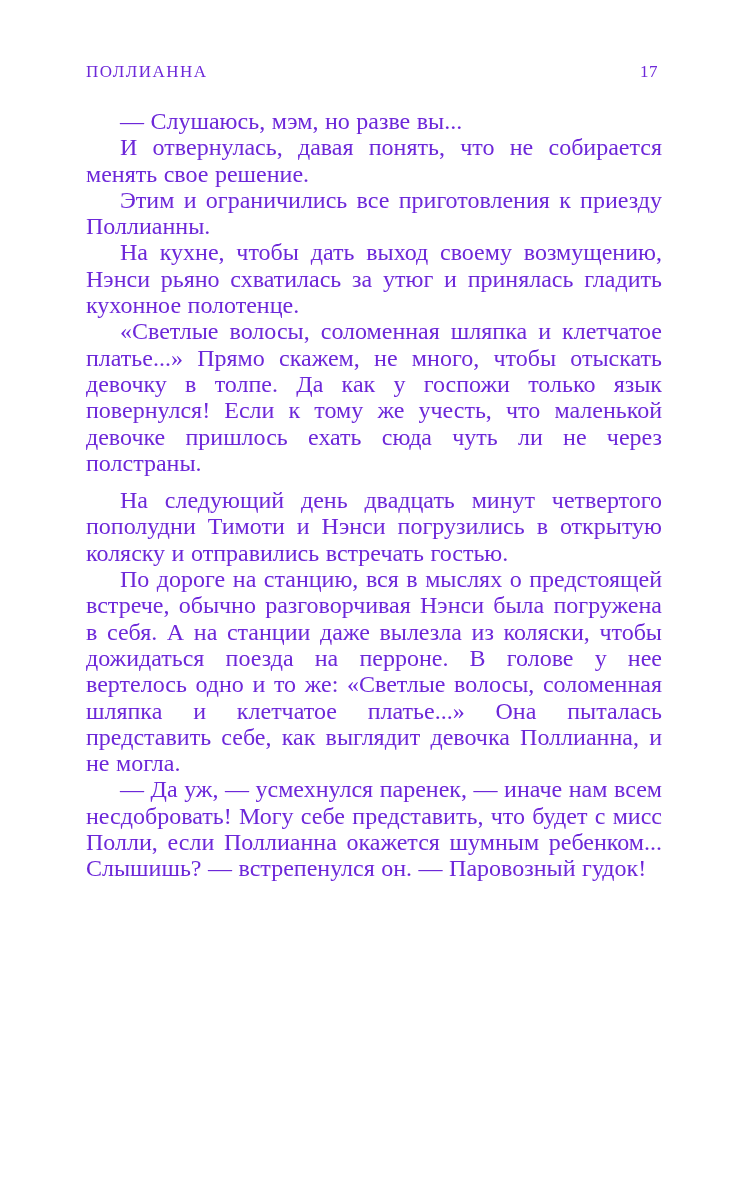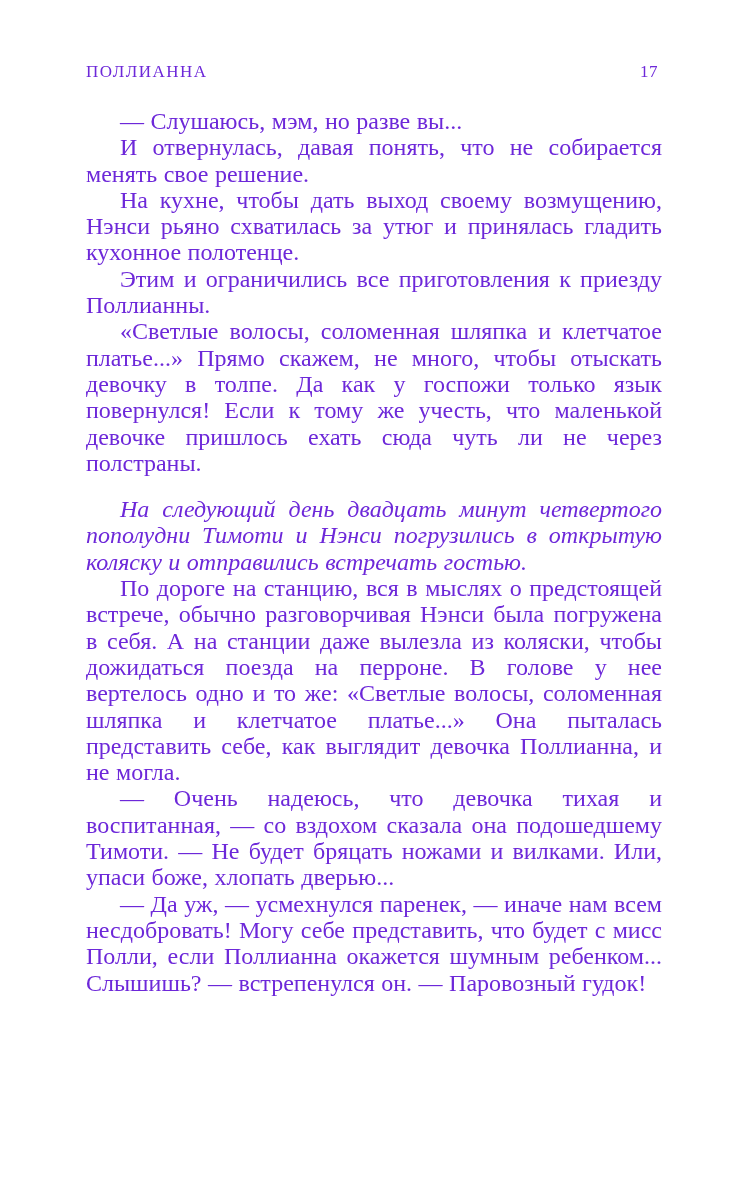--- a/index.html
+++ b/index.html
@@ -46,37 +46,35 @@
     padding: 0;
     font-size: 24px;
     line-height: 26.3px;
     text-align: justify;
     text-indent: 34px;
     hyphens: auto;
     -webkit-hyphens: auto;
     word-spacing: 0.5px;
   }
   .text-block p.section-break {
-    margin-top: 20px;
-    font-style: italic;
+    margin-top: 11px;
   }
 </style>
 </head>
 <body>
 
 <div class="book-page">
   <div class="running-head">
     <span class="head-title">ПОЛЛИАННА</span>
     <span class="page-num">17</span>
   </div>
 
   <div class="text-block">
       <p>—  Слушаюсь, мэм, но разве вы...</p>
       <p>И отвернулась, давая понять, что не собирается менять свое решение.</p>
+      <p>Этим и ограничились все приготовления к приезду Поллианны.</p>
       <p>На кухне, чтобы дать выход своему возмущению, Нэнси рьяно схватилась за утюг и принялась гладить кухонное полотенце.</p>
-      <p>Этим и ограничились все приготовления к приезду Поллианны.</p>
       <p>«Светлые волосы, соломенная шляпка и клетчатое платье...» Прямо скажем, не много, чтобы отыскать девочку в толпе. Да как у госпожи только язык повернулся! Если к тому же учесть, что маленькой девочке пришлось ехать сюда чуть ли не через полстраны.</p>
       <p class="section-break">На следующий день двадцать минут четвертого пополудни Тимоти и Нэнси погрузились в открытую коляску и отправились встречать гостью.</p>
       <p>По дороге на станцию, вся в мыслях о предстоящей встрече, обычно разговорчивая Нэнси была погружена в себя. А на станции даже вылезла из коляски, чтобы дожидаться поезда на перроне. В голове у нее вертелось одно и то же: «Светлые волосы, соломенная шляпка и клетчатое платье...» Она пыталась представить себе, как выглядит девочка Поллианна, и не могла.</p>
-      <p>—  Очень надеюсь, что девочка тихая и воспитанная, — со вздохом сказала она подошедшему Тимоти. — Не будет бряцать ножами и вилками. Или, упаси боже, хлопать дверью...</p>
       <p>—  Да уж, — усмехнулся паренек, — иначе нам всем несдобровать! Могу себе представить, что будет с мисс Полли, если Поллианна окажется шумным ребенком... Слышишь? — встрепенулся он. — Паровозный гудок!</p>
     </div>
 </div>
 
 </body></html>

